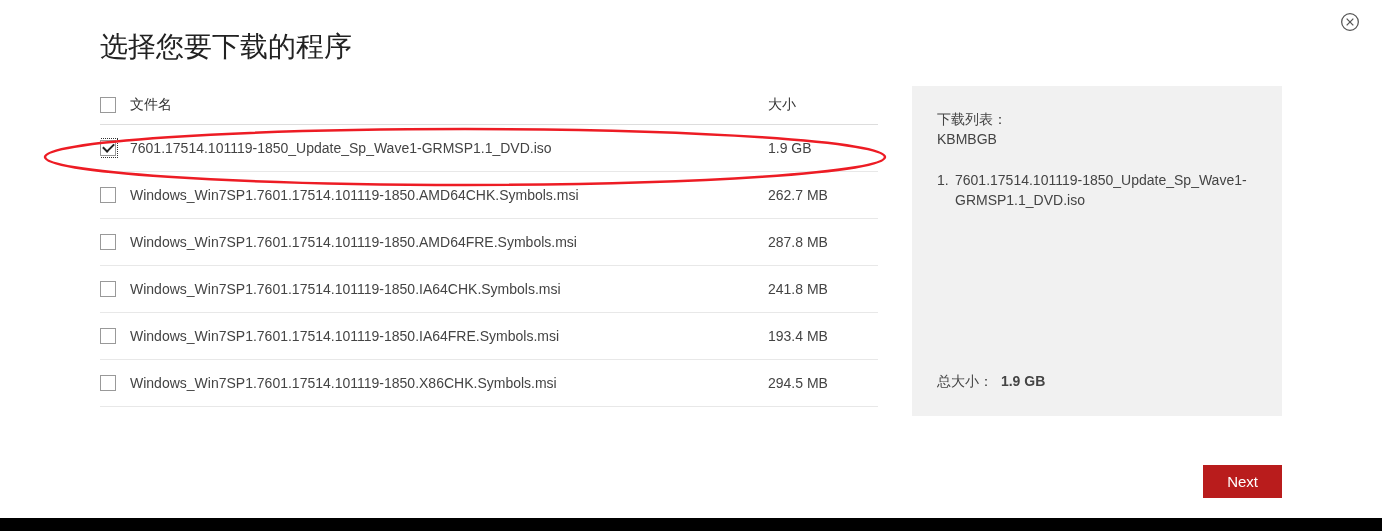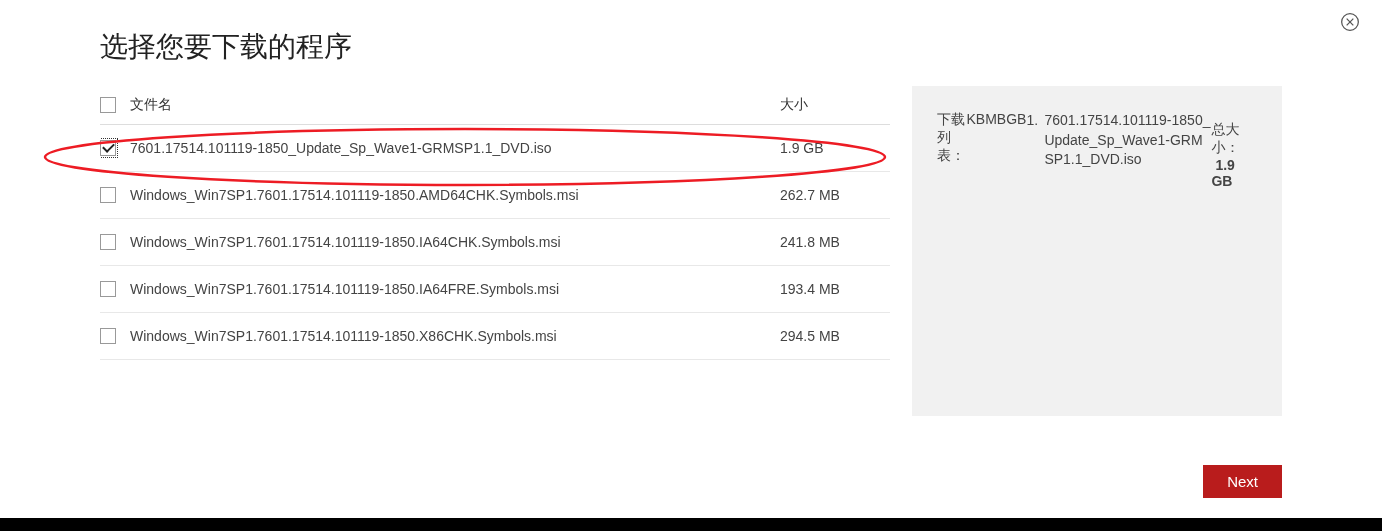--- a/index.html
+++ b/index.html
@@ -36,35 +36,35 @@
     }
     h1.page-title {
       font-size: 28px;
       font-weight: 400;
       color: #222;
       margin-bottom: 20px;
       margin-top: 8px;
     }
     .main-layout {
       display: flex;
-      gap: 22px;
+      gap: 34px;
       align-items: flex-start;
       justify-content: space-between;
     }
     .left-panel {
       flex: 1;
       position: relative;
     }
     .right-panel {
       width: 370px;
       background: #f1f1f1;
       padding: 25px 25px;
       min-height: 330px;
       display: flex;
-      flex-direction: row;
+      flex-direction: column;
     }
     .table-header {
       display: flex;
       align-items: center;
       padding: 10px 0 10px 0;
       border-bottom: 1px solid #ddd;
       font-size: 14px;
       color: #333;
     }
     .file-list-wrapper {
@@ -232,20 +232,27 @@
               </div>
               <div class="col-name">7601.17514.101119-1850_Update_Sp_Wave1-GRMSP1.1_DVD.iso</div>
               <div class="col-size">1.9 GB</div>
             </div>
             <div class="file-row">
               <div class="col-check">
                 <span class="checkbox"></span>
               </div>
               <div class="col-name">Windows_Win7SP1.7601.17514.101119-1850.AMD64CHK.Symbols.msi</div>
               <div class="col-size">262.7 MB</div>
+            </div>
+            <div class="file-row">
+              <div class="col-check">
+                <span class="checkbox"></span>
+              </div>
+              <div class="col-name">Windows_Win7SP1.7601.17514.101119-1850.AMD64FRE.Symbols.msi</div>
+              <div class="col-size">287.8 MB</div>
             </div>
             <div class="file-row">
               <div class="col-check">
                 <span class="checkbox"></span>
               </div>
               <div class="col-name">Windows_Win7SP1.7601.17514.101119-1850.IA64CHK.Symbols.msi</div>
               <div class="col-size">241.8 MB</div>
             </div>
             <div class="file-row">
               <div class="col-check">

